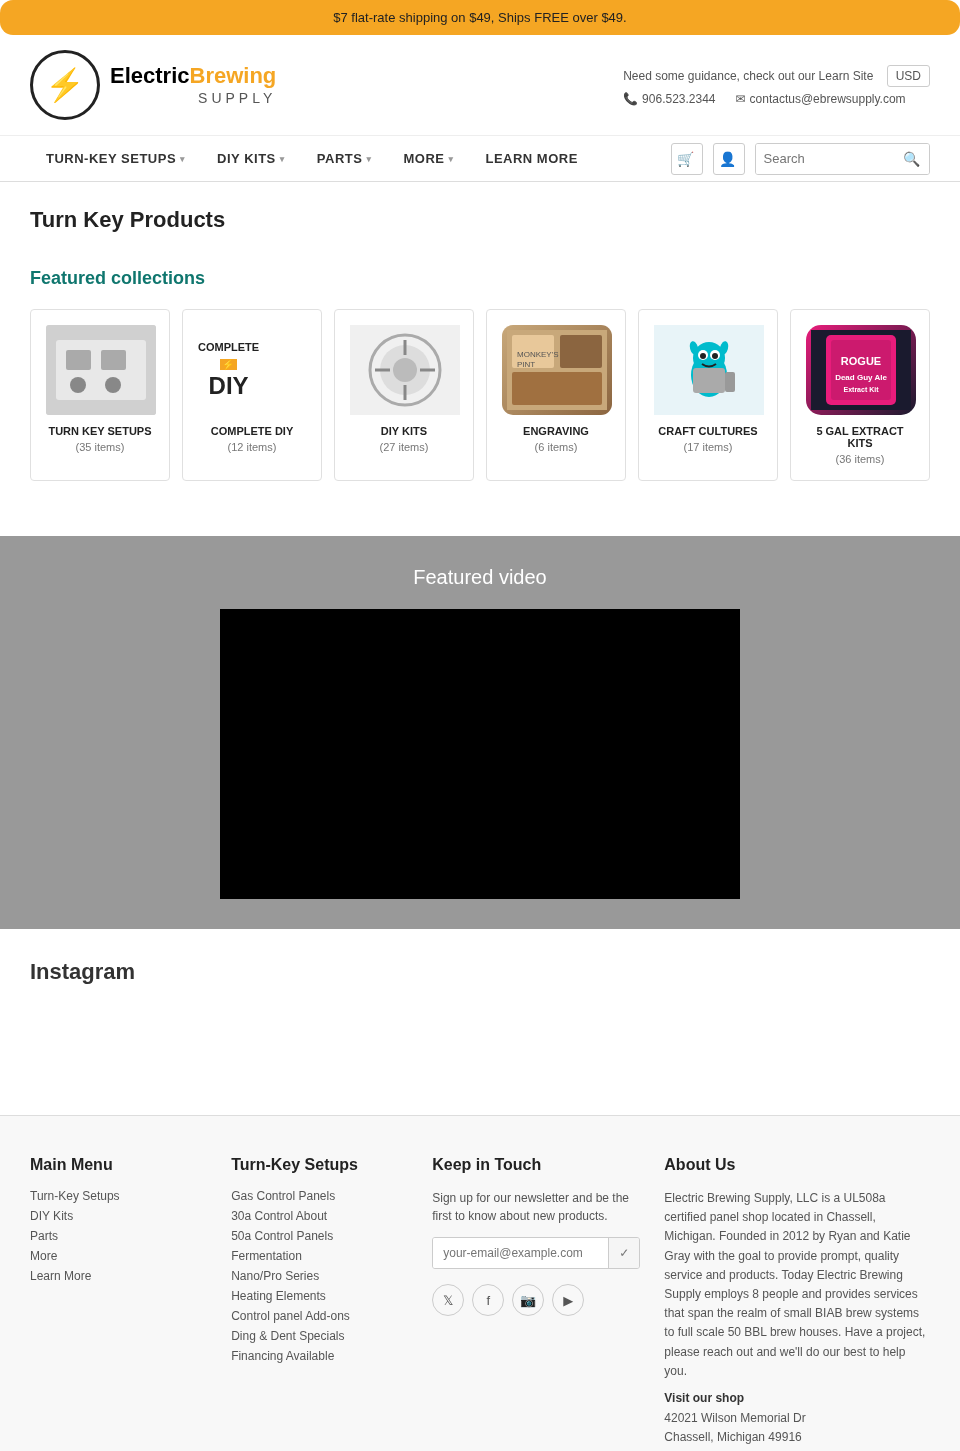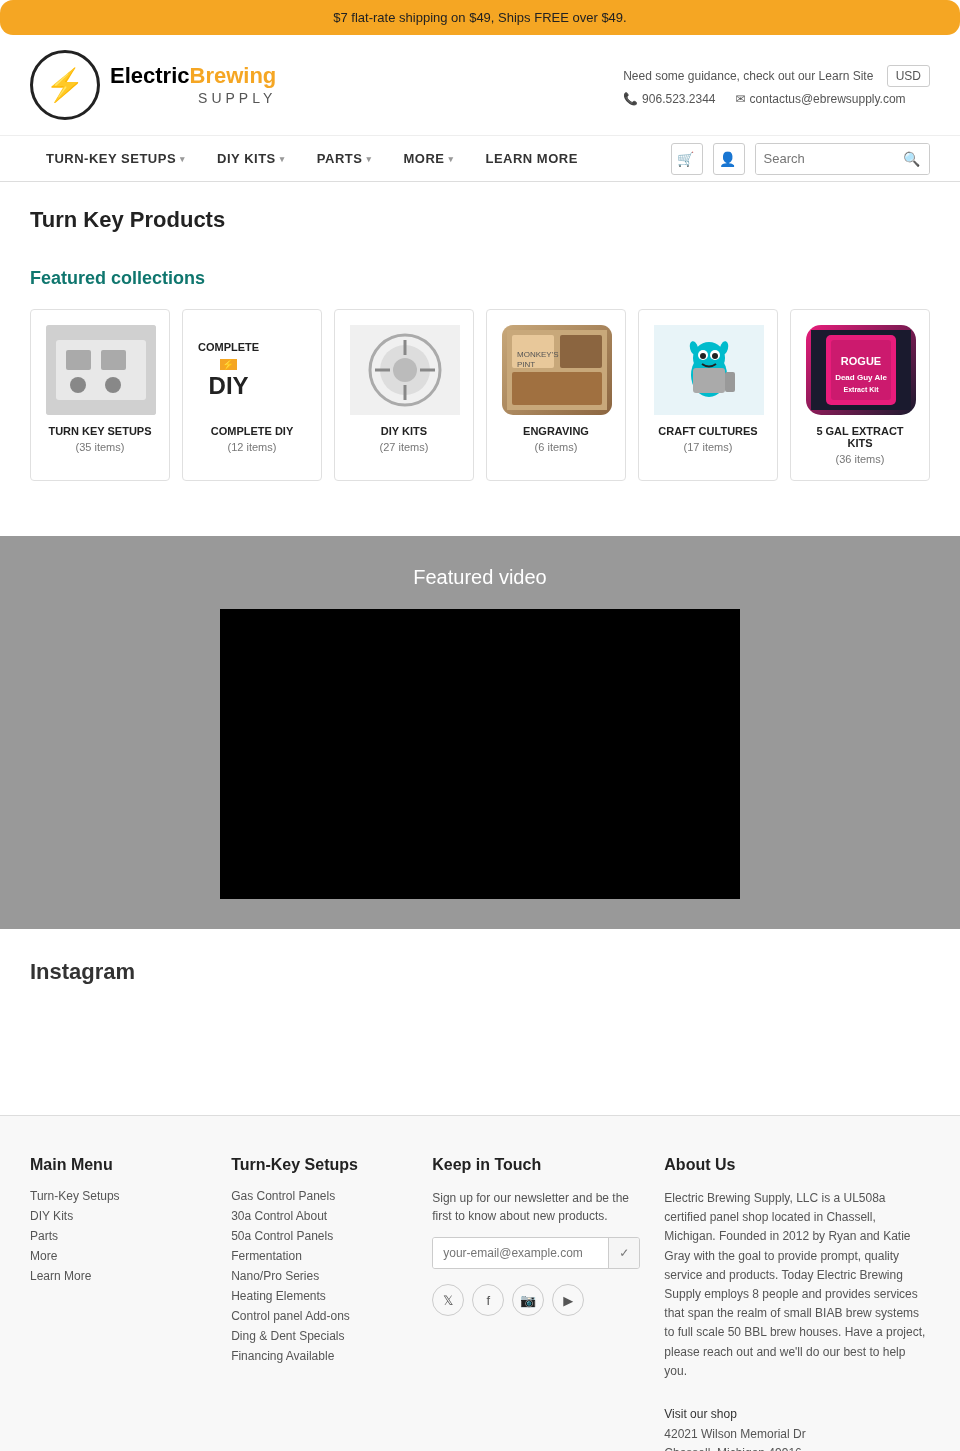--- a/index.html
+++ b/index.html
@@ -208,21 +208,21 @@
     }
     .footer-grid {
       display: grid;
       grid-template-columns: 1fr 1fr 1fr 1.5fr;
       gap: 24px;
       margin-bottom: 30px;
     }
     .footer-col-title { font-size: 16px; font-weight: 700; color: #222; margin-bottom: 15px; }
     .footer-link { display: block; color: #555; text-decoration: none; font-size: 12px; margin-bottom: 6px; }
     .footer-text { font-size: 12px; color: #555; line-height: 1.6; }
-    .footer-bold { font-weight: 400; font-size: 12px; color: #333; margin-top: 26px; margin-bottom: 4px; }
+    .footer-bold { font-weight: 700; font-size: 12px; color: #333; margin-top: 10px; margin-bottom: 4px; }
     .newsletter-desc { font-size: 12px; color: #555; margin-bottom: 12px; line-height: 1.5; }
     .email-input-row {
       display: flex;
       border: 1px solid #ccc;
       border-radius: 3px;
       overflow: hidden;
       margin-bottom: 15px;
     }
     .email-input-row input {
       flex: 1; border: none; outline: none; padding: 8px 10px; font-size: 12px; color: #999;

